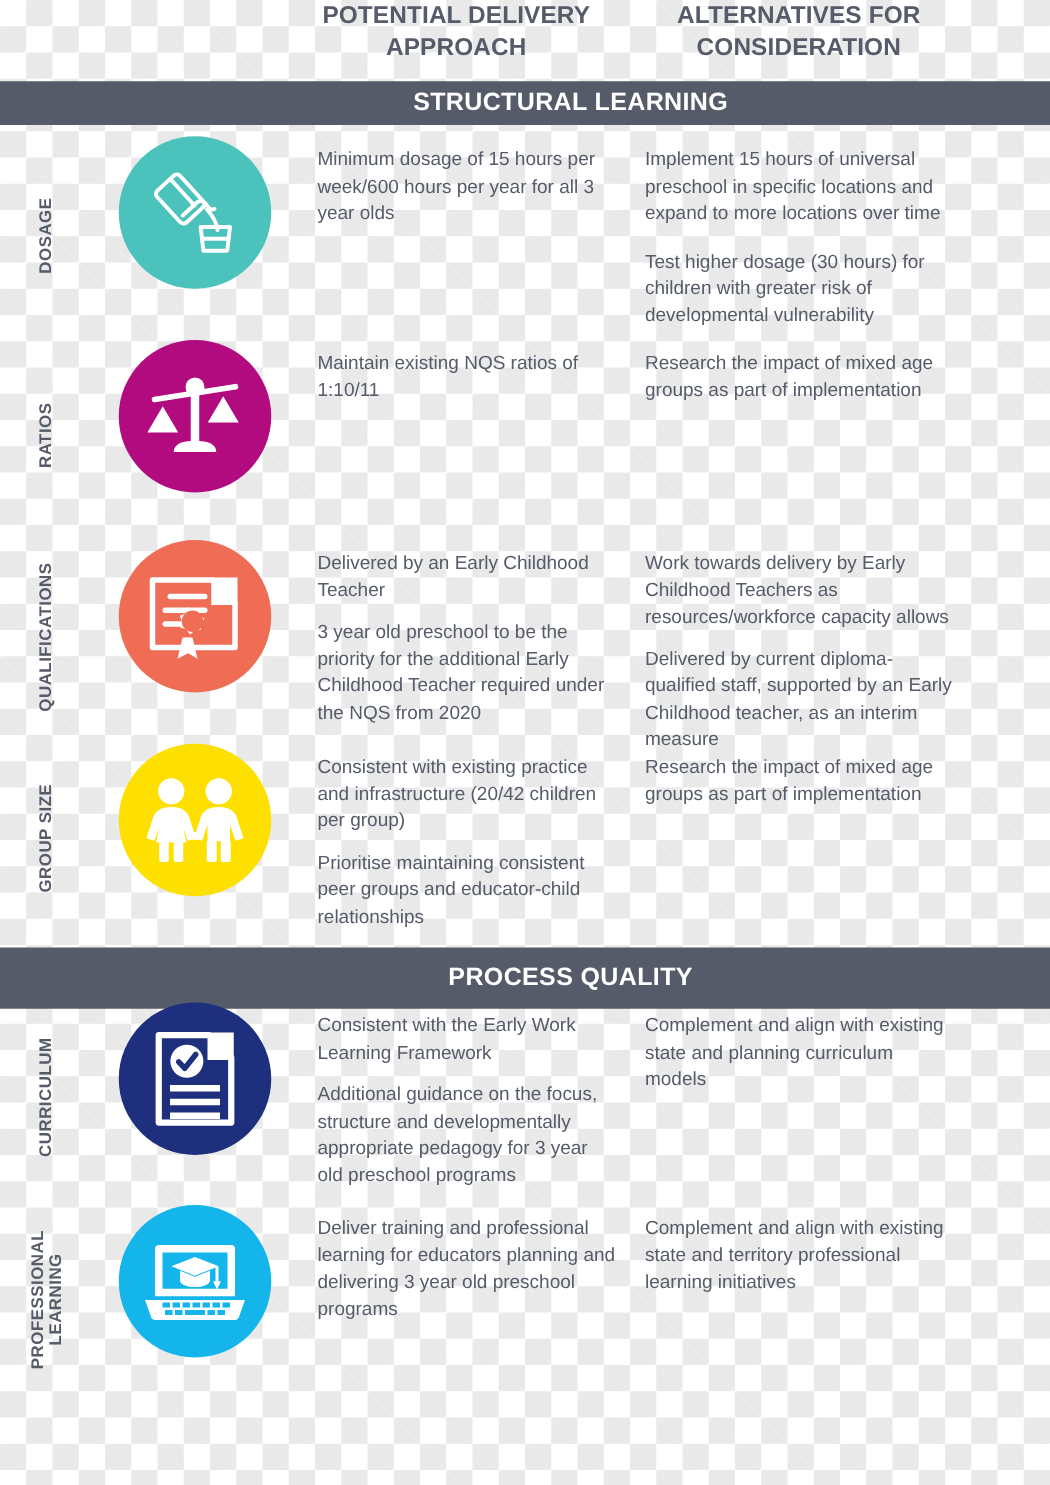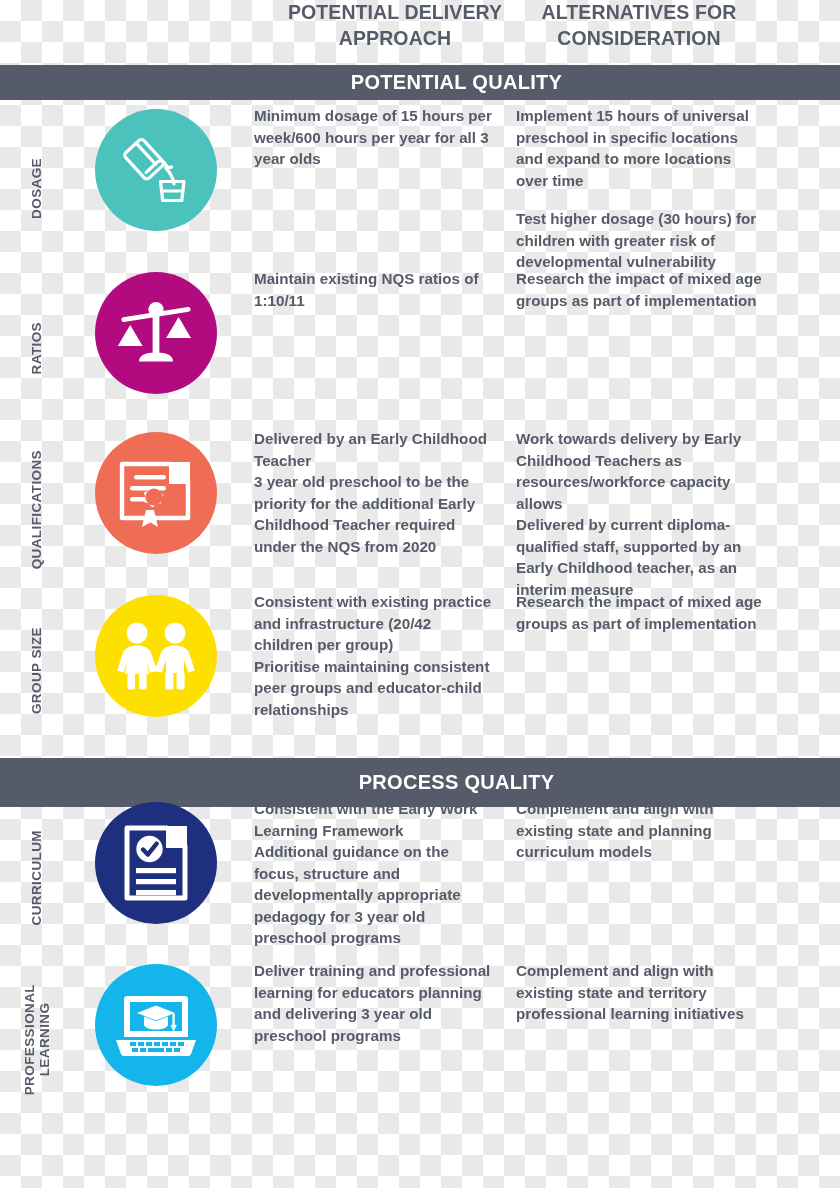--- a/index.html
+++ b/index.html
@@ -38,21 +38,21 @@
   .col-head {
     position: absolute;
     top: 0;
     color: #555b68;
     font-size: 19.5px;
     font-weight: bold;
     line-height: 1.32;
     letter-spacing: 0.1px;
     text-align: center;
   }
-  .col-head-1 { left: 264px; width: 262px; }
+  .col-head-1 { left: 234px; width: 262px; }
   .col-head-2 { left: 508px; width: 262px; }
 
   
   .band {
     position: absolute;
     left: 0;
     width: 840px;
     background: #555b68;
     color: #ffffff;
     font-size: 20px;
@@ -132,21 +132,21 @@
   
   .cell {
     position: absolute;
     top: 0;
     color: #555b68;
     font-size: 15.2px;
     line-height: 1.42;
   }
   .cell-a { left: 254px; width: 240px; }
   .cell-b { left: 516px; width: 250px; }
-  .cell p { margin: 0 0 0 0; font-weight: bold; }
+  .cell p { margin: 12px 0 0 0; }
   .cell p + p.gap { margin-top: 17px; }
 
   
   .row-dosage         { top: 105px;  height: 166px; }
   .row-ratios         { top: 268px;  height: 160px; }
   .row-qualifications { top: 428px;  height: 163px; }
   .row-groupsize      { top: 591px;  height: 160px; }
   .row-curriculum     { top: 798px;  height: 160px; }
   .row-proflearning   { top: 960px;  height: 160px; }
 </style>
@@ -154,21 +154,21 @@
 <body>
 
 <div class="sheet">
 
   <div class="col-headers">
     <div class="col-head col-head-1">POTENTIAL DELIVERY APPROACH</div>
     <div class="col-head col-head-2">ALTERNATIVES FOR CONSIDERATION</div>
   </div>
 
   <div class="band band-structural">
-    <div class="band-label">POTENTIAL QUALITY</div>
+    <div class="band-label">STRUCTURAL LEARNING</div>
   </div>
 
   <div class="row row-dosage">
     <div class="rail">
       <span class="rail-text">DOSAGE</span>
     </div>
     <div class="icon-wrap">
       <div class="circle" style="background:#4cc2bd">
         <span>
           <svg width="76" height="72" viewBox="0 0 76 72">

